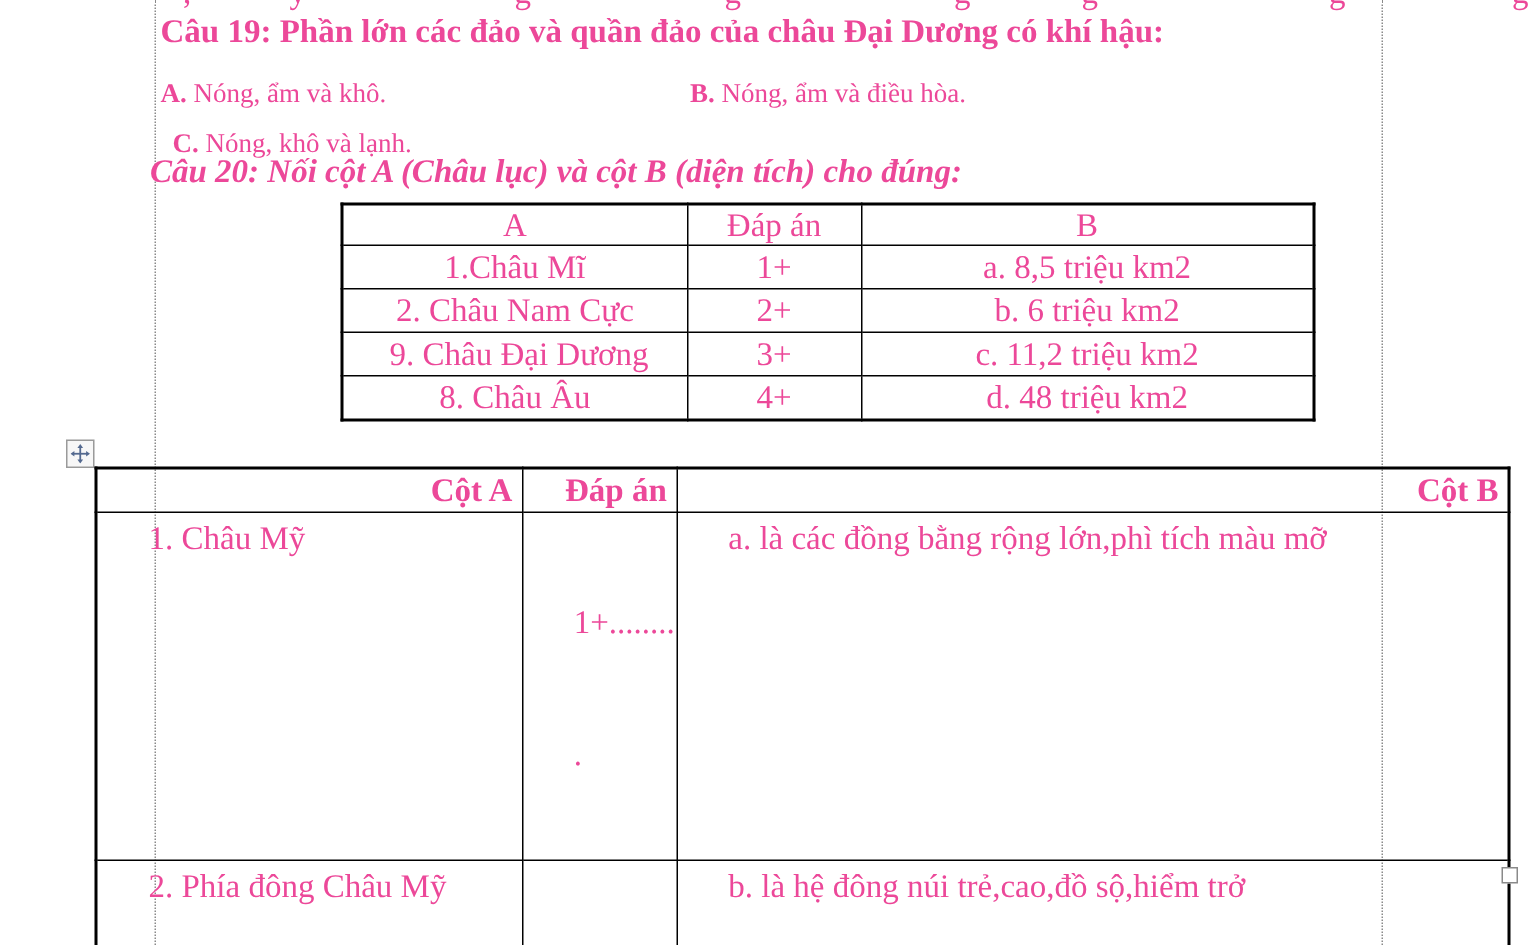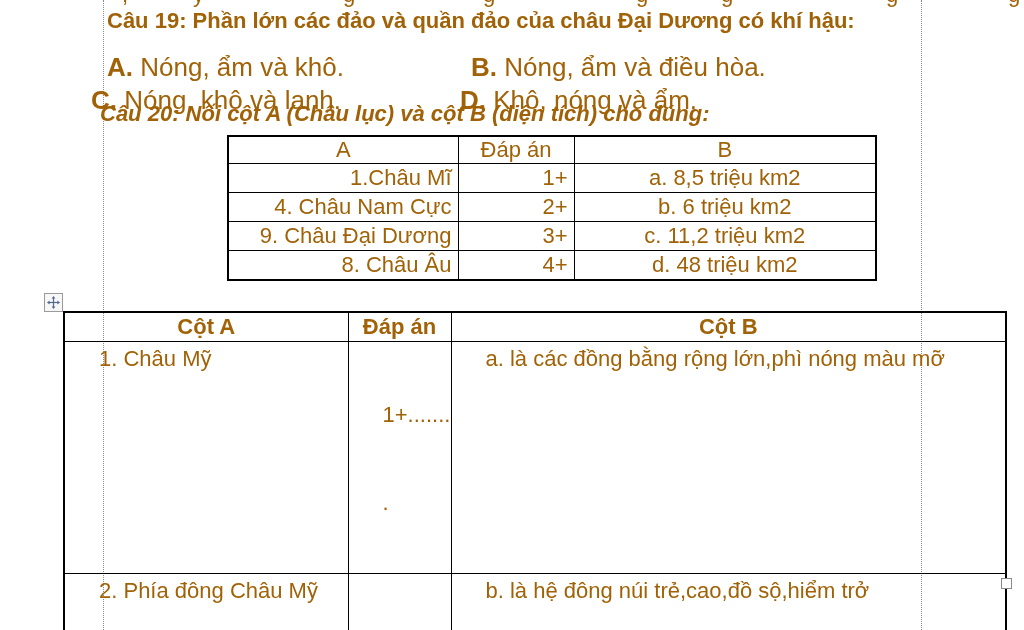--- a/index.html
+++ b/index.html
@@ -1,56 +1,56 @@
 <!DOCTYPE html>
 <html><head>
 <meta charset="utf-8">
 <style>
   html,body{margin:0;padding:0;background:#fff;}
   .page{
     position:relative;width:1024px;height:630px;background:#ffffff;
-    font-family:Liberation Sans, sans-serif;color:#a16207;
+    font-family:Liberation Serif, serif;color:#ec4899;
     overflow:hidden;
   }
   
   .boundary{position:absolute;top:0;bottom:0;width:0;border-left:1px dotted #8a8a8a;}
   .boundary.left{left:103px;}
   .boundary.right{left:921px;}
 
   
   .clipped-top{position:absolute;left:0;top:0;width:1024px;height:12px;overflow:hidden;}
   .clipped-top span{position:absolute;top:-16px;font-size:22px;line-height:22px;}
 
   .q19-title{position:absolute;left:107px;top:8px;font-size:22px;font-weight:bold;white-space:nowrap;}
-  .option{position:absolute;font-size:26px;white-space:nowrap;}
+  .option{position:absolute;font-size:18px;white-space:nowrap;}
   .opt-letter{font-weight:bold;}
   .opt-a{left:107px;top:52px;}
-  .opt-b{left:460px;top:52px;margin-left:11px;}
-  .opt-c{left:91px;top:85px;}
+  .opt-b{left:460px;top:52px;}
+  .opt-c{left:115px;top:85px;}
   .opt-d{left:460px;top:85px;}
   .q20-title{position:absolute;left:100px;top:101px;font-size:22px;font-weight:bold;font-style:italic;white-space:nowrap;}
 
   table{border-collapse:collapse;table-layout:fixed;background:transparent;}
   th,td{border:1px solid #000;font-size:22px;font-weight:normal;
         padding:0 6px;white-space:pre-wrap;overflow:hidden;}
 
   
   .t1{position:absolute;left:227px;top:135px;width:648px;border:2px solid #000;}
   .t1 th{height:26px;text-align:center;line-height:26px;}
   .t1 td{height:28px;line-height:28px;}
-  .t1 .c-left{text-align:right;}
+  .t1 .c-left{text-align:center;}
   .t1 .c-center{text-align:center;margin-top:16px;}
 
   
   .move-handle{position:absolute;left:44px;top:293px;width:17px;height:17px;
     background:#f7f7f7;border:1px solid #9a9a9a;display:flex;align-items:center;justify-content:center;}
 
   
   .t2{position:absolute;left:63px;top:311px;width:942px;border:2px solid #000;}
-  .t2 th{height:28px;text-align:center;font-weight:bold;line-height:28px;}
+  .t2 th{height:28px;text-align:right;font-weight:bold;line-height:28px;}
   .t2 td{vertical-align:top;padding-top:3px;line-height:28px;padding-left:34px;}
   .t2 .r1 td{height:56px;}
   .t2 .r2 td{height:57px;}
   .ans-dot{margin-top:4px;}
 
   
   .resize-handle{position:absolute;left:1001px;top:578px;width:9px;height:9px;
     background:#fff;border:1px solid #8a8a8a;}
 </style>
 </head>
@@ -76,23 +76,20 @@
 
   <div class="option opt-a">
     <span class="opt-letter">A.</span><span> Nóng, ẩm và khô.</span>
   </div>
   <div class="option opt-b">
     <span class="opt-letter">B.</span><span> Nóng, ẩm và điều hòa.</span>
   </div>
   <div class="option opt-c">
     <span class="opt-letter">C.</span><span> Nóng, khô và lạnh.</span>
   </div>
-  <div class="option opt-d">
-    <span class="opt-letter">D.</span><span> Khô, nóng và ẩm.</span>
-  </div>
 
   <div class="q20-title">Câu 20: Nối cột A (Châu lục) và cột B (diện tích) cho đúng:</div>
 
   <table class="t1">
     <colgroup>
         <col style="width:230px">
         <col style="width:116px">
         <col style="width:302px">
       </colgroup>
     <tbody>
@@ -100,21 +97,21 @@
       <th>A</th>
       <th>Đáp án</th>
       <th>B</th>
     </tr>
     <tr>
       <td class="c-left">1.Châu Mĩ</td>
       <td class="c-left">1+</td>
       <td class="c-center">a. 8,5 triệu km2</td>
     </tr>
     <tr>
-      <td class="c-left">4. Châu Nam Cực</td>
+      <td class="c-left">2. Châu Nam Cực</td>
       <td class="c-left">2+</td>
       <td class="c-center">b. 6 triệu km2</td>
     </tr>
     <tr>
       <td class="c-left"> 9. Châu Đại Dương</td>
       <td class="c-left">3+</td>
       <td class="c-center">c. 11,2 triệu km2</td>
     </tr>
     <tr>
       <td class="c-left">8. Châu Âu</td>
@@ -148,21 +145,21 @@
       <th>Cột A</th>
       <th>Đáp án</th>
       <th>Cột B</th>
     </tr>
     <tr class="r1">
       <td>1. Châu Mỹ</td>
       <td>
         <div>1+........</div>
         <div class="ans-dot">.</div>
       </td>
-      <td><div>a. là các đồng bằng rộng lớn,phì nóng màu mỡ</div></td>
+      <td><div>a. là các đồng bằng rộng lớn,phì tích màu mỡ</div></td>
     </tr>
     <tr class="r2">
       <td>2. Phía đông Châu Mỹ</td>
       <td>
         
         
       </td>
       <td><div>b. là hệ đông núi trẻ,cao,đồ sộ,hiểm trở</div></td>
     </tr>
 

